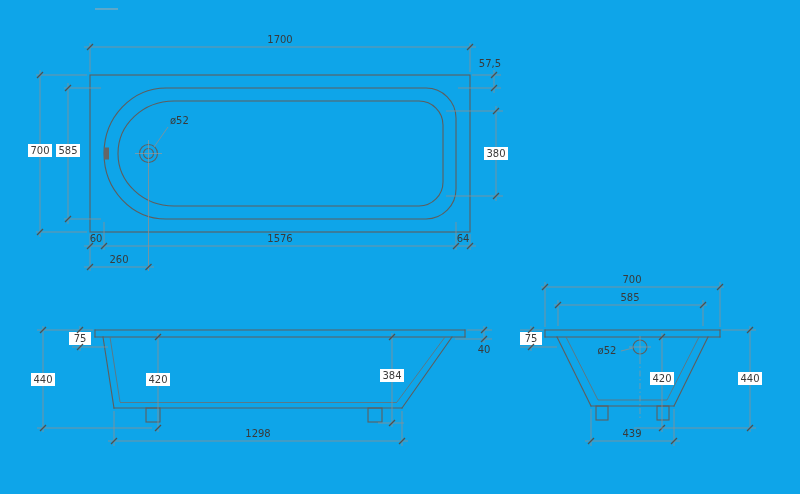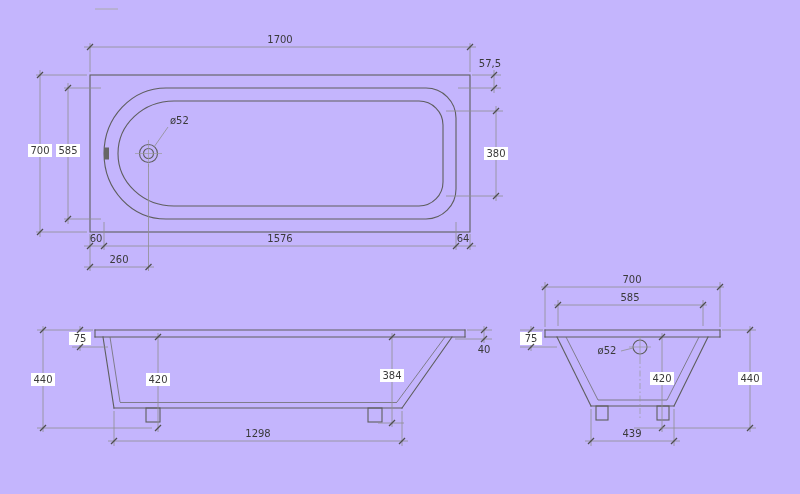--- a/index.html
+++ b/index.html
@@ -1,16 +1,16 @@
 <!DOCTYPE html>
 <html><head>
 <meta charset="utf-8">
 <style>
   html,body{margin:0;padding:0;background:#ffffff;}
-  .page{width:800px;height:494px;background:#c4b5fd;position:relative;overflow:hidden;}
+  .page{width:800px;height:494px;background:#0ea5e9;position:relative;overflow:hidden;}
   svg{display:block;}
   .geo{stroke:#5e5e5e;stroke-width:1.1;fill:none;stroke-linecap:square;}
   .geo-thin{stroke:#6d6d6d;stroke-width:0.8;fill:none;}
   .dim{stroke:#8f8f8f;stroke-width:0.8;fill:none;}
   .tick{stroke:#4f4f4f;stroke-width:1.2;}
   .cl{stroke:#9a9a9a;stroke-width:0.7;}
   .lbl-bg{fill:#ffffff;}
   text{font-family:"DejaVu Sans","Liberation Sans",sans-serif;font-size:10px;fill:#3a3a3a;text-anchor:middle;}
   .ta-start{text-anchor:start;}
 </style>

